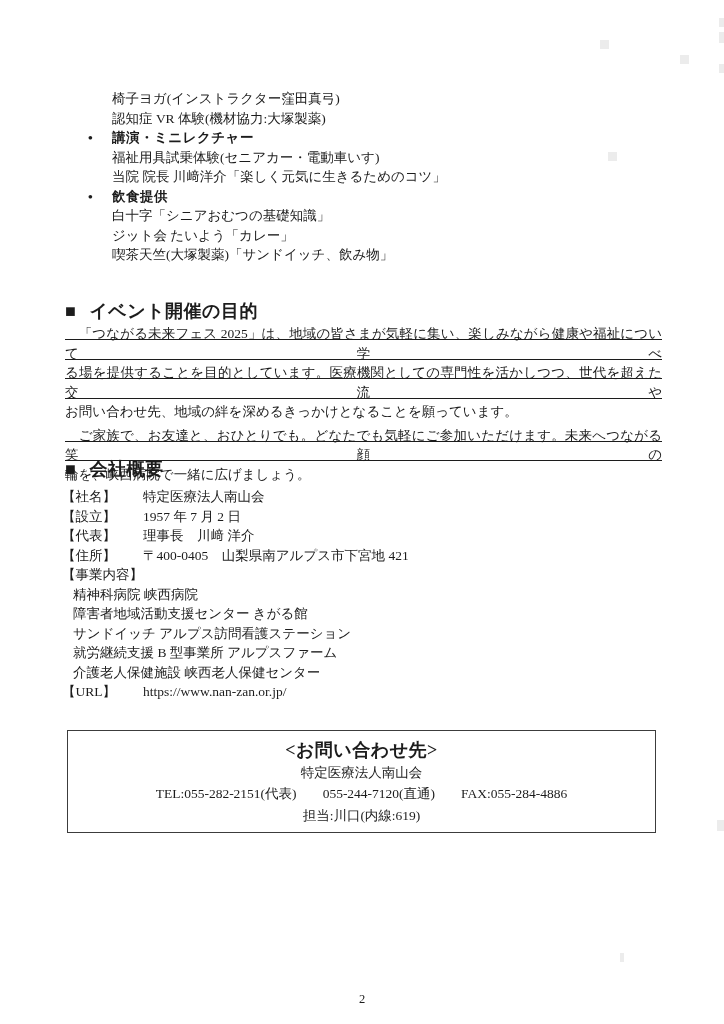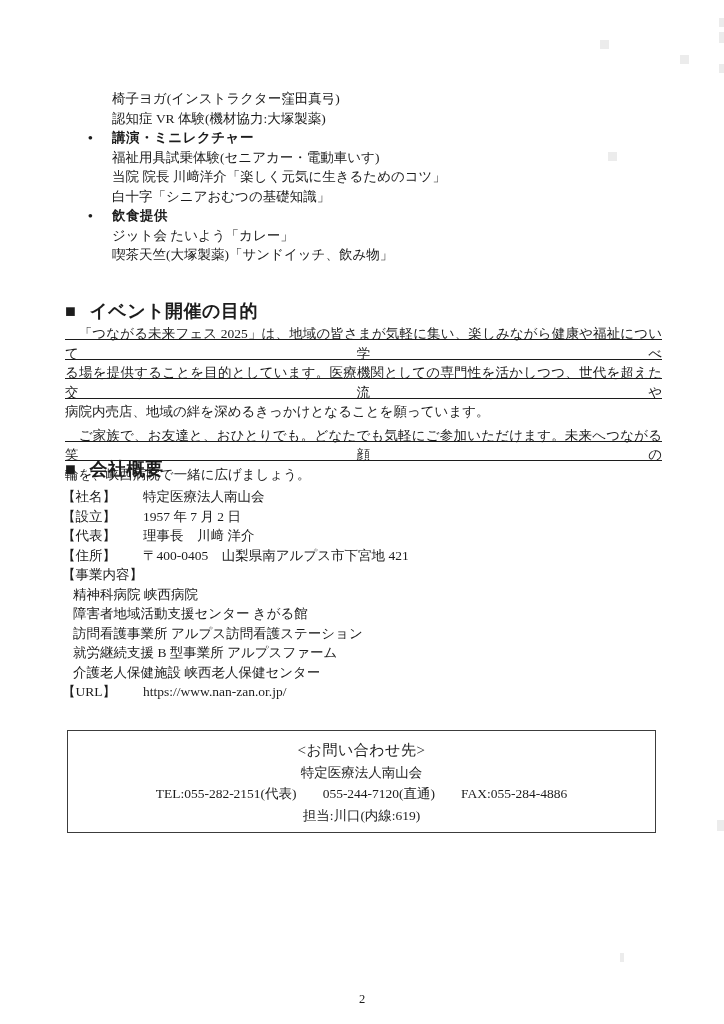--- a/index.html
+++ b/index.html
@@ -27,21 +27,21 @@
   #company .sec-title{margin-left:3px;margin-bottom:7px;}
   .co-row{display:flex;white-space:nowrap;}
   .co-row .lbl{display:inline-block;min-width:81px;}
   .biz-line{padding-left:11px;white-space:nowrap;}
   
   #contact-box{
     left:67px;top:730px;width:589px;height:103px;box-sizing:border-box;
     border:1px solid #3c3c3c;text-align:center;
     font-size:13.5px;line-height:21.5px;padding-top:9px;
   }
-  #contact-box .heading{font-weight:normal;font-size:15px;letter-spacing:0.5px;}
+  #contact-box .heading{font-weight:bold;font-size:18px;letter-spacing:0.5px;}
   .tel-line{display:flex;justify-content:center;gap:26px;white-space:nowrap;}
   
   #page-number{left:0;top:992px;width:724px;text-align:center;font-size:12.5px;}
   
   .artifact{position:absolute;background:#ececec;}
 </style>
 </head>
 <body>
 
 <div id="artifact-layer" class="abs" style="left:0;top:0;width:724px;height:1024px;">
@@ -54,34 +54,34 @@
     <div class="artifact" style="left: 717px; top: 820px; width: 7px; height: 11px;"></div>
     <div class="artifact" style="left: 620px; top: 953px; width: 4px; height: 9px;"></div>
   </div>
 
 <div id="event-list" class="abs">
   <div class="line plain">椅子ヨガ(インストラクター窪田真弓)</div>
   <div class="line plain">認知症 VR 体験(機材協力:大塚製薬)</div>
   <div class="line bullet"><span class="bm">•</span><span class="bt">講演・ミニレクチャー</span></div>
   <div class="line plain">福祉用具試乗体験(セニアカー・電動車いす)</div>
   <div class="line plain">当院 院長 川﨑洋介「楽しく元気に生きるためのコツ」</div>
+  <div class="line bullet"><span class="bm">•</span><span class="bt">飲食提供</span></div>
   <div class="line plain">白十字「シニアおむつの基礎知識」</div>
-  <div class="line bullet"><span class="bm">•</span><span class="bt">飲食提供</span></div>
   <div class="line plain">ジット会 たいよう「カレー」</div>
   <div class="line plain">喫茶天竺(大塚製薬)「サンドイッチ、飲み物」</div>
 </div>
 
 <div id="purpose" class="abs">
   <div class="sec-title">
     <span class="marker">■</span><span>イベント開催の目的</span>
   </div>
   <div class="para">
     <div class="jl">　「つながる未来フェス 2025」は、地域の皆さまが気軽に集い、楽しみながら健康や福祉について学べ</div>
     <div class="jl">る場を提供することを目的としています。医療機関としての専門性を活かしつつ、世代を超えた交流や</div>
-    <div>病院内売店、地域の絆を深めるきっかけとなることを願っています。</div>
+    <div>お問い合わせ先、地域の絆を深めるきっかけとなることを願っています。</div>
   </div>
   <div class="para second">
     <div class="jl">　ご家族で、お友達と、おひとりでも。どなたでも気軽にご参加いただけます。未来へつながる笑顔の</div>
     <div>輪を、峡西病院で一緒に広げましょう。</div>
   </div>
 </div>
 
 <div id="company" class="abs">
   <div class="sec-title">
     <span class="marker">■</span><span>会社概要</span>
@@ -100,21 +100,21 @@
     </div>
   <div class="co-row">
       <span class="lbl">【住所】</span>
       <span class="val">〒400-0405　山梨県南アルプス市下宮地 421</span>
     </div>
   <div class="co-row">
       <span class="lbl">【事業内容】</span>
     </div>
   <div class="biz-line">精神科病院 峡西病院</div>
   <div class="biz-line">障害者地域活動支援センター きがる館</div>
-  <div class="biz-line">訪問看護事業所 アルプス訪問看護ステーション</div>
+  <div class="biz-line">サンドイッチ アルプス訪問看護ステーション</div>
   <div class="biz-line">就労継続支援 B 型事業所 アルプスファーム</div>
   <div class="biz-line">介護老人保健施設 峡西老人保健センター</div>
   <div class="co-row">
       <span class="lbl">【URL】</span>
       <span class="val">https://www.nan-zan.or.jp/</span>
     </div>
 </div>
 
 <div id="contact-box" class="abs">
   <div class="heading">&lt;お問い合わせ先&gt;</div>

